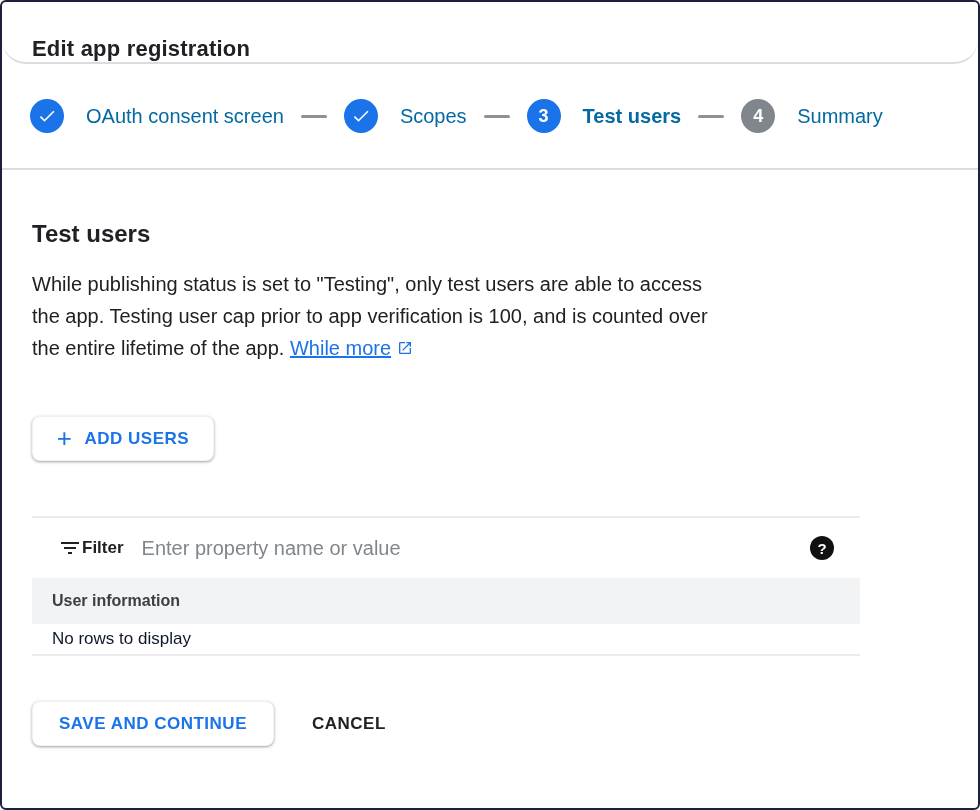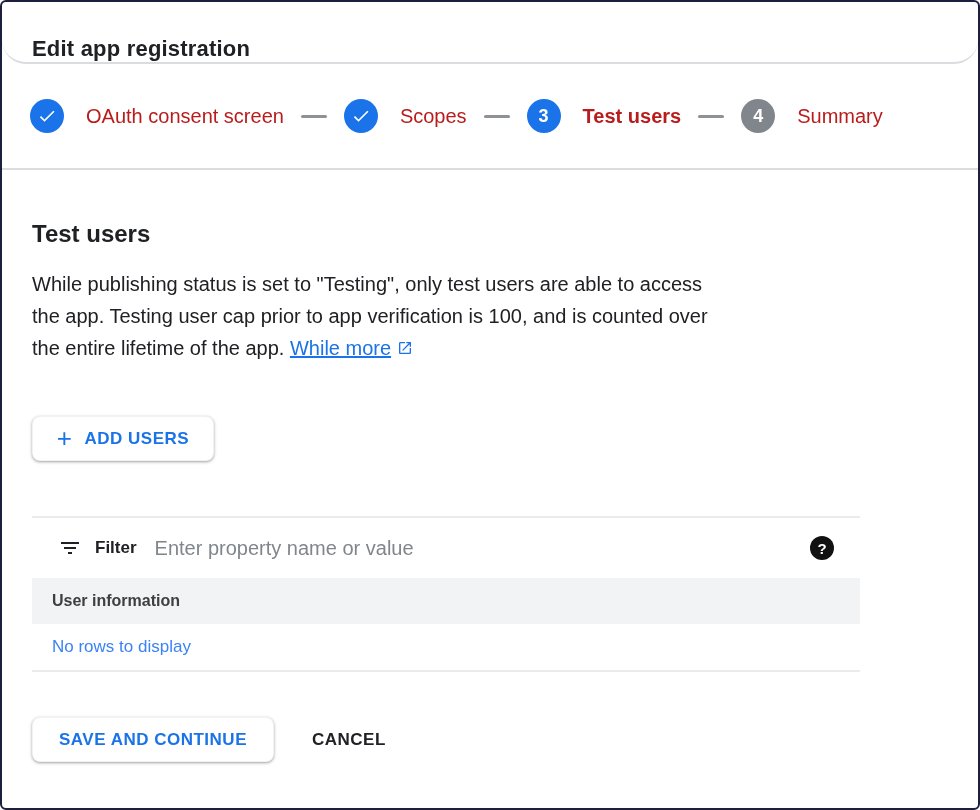--- a/index.html
+++ b/index.html
@@ -33,21 +33,21 @@
   .step { display: flex; align-items: center; cursor: pointer; }
   .step-circle {
     width: 34px; height: 34px; border-radius: 50%;
     display: flex; align-items: center; justify-content: center;
     flex: none;
     font-size: 18px; font-weight: 700; color: #ffffff;
   }
   .step-circle.done, .step-circle.active { background: #1a73e8; }
   .step-circle.inactive { background: #80868b; }
   .step-circle svg { width: 20px; height: 20px; }
-  .step-label { margin-left: 22px; font-size: 20px; color: #b91c1c; white-space: nowrap; }
+  .step-label { margin-left: 22px; font-size: 20px; color: #0369a1; white-space: nowrap; }
   .step-label.active { font-weight: 700; }
   .step-dash {
     width: 26px; height: 3px; background: #8e9297; border-radius: 2px;
     margin: 0 17px; flex: none;
   }
 
   
   main { padding: 0 30px; }
   .section-heading { margin-top: 50px; font-size: 24px; font-weight: 700; line-height: 28px; color: #202124; }
   .description { margin-top: 20px; font-size: 20px; line-height: 32px; color: #202124; }
@@ -72,41 +72,41 @@
 
   
   .card { margin-top: 55px; width: 828px; }
   .filter-row {
     height: 62px;
     display: flex; align-items: center;
     padding: 0 26px;
     border-top: 2px solid #ebebee;
   }
   .filter-icon { width: 24px; height: 24px; flex: none; }
-  .filter-label { margin-left: 13px; font-size: 17px; font-weight: 700; color: #202124; }
+  .filter-label { font-size: 17px; font-weight: 700; color: #202124; }
   .filter-input {
     flex: 1; margin-left: 18px; border: none; outline: none;
     font-family: Liberation Sans, sans-serif;
     font-size: 20px; color: #202124; background: transparent;
   }
   .filter-input::placeholder { color: #80868b; opacity: 1; }
   .help-icon {
     width: 24px; height: 24px; border-radius: 50%;
     background: #111111; color: #ffffff;
     display: flex; align-items: center; justify-content: center;
     font-size: 15px; font-weight: 700; cursor: pointer; flex: none;
   }
   .table-header {
     height: 46px; background: #f1f3f4;
     display: flex; align-items: center; padding: 8px 20px;
     font-size: 16px; font-weight: 600; color: #3c4043;
   }
   .table-empty {
-    height: 48px; display: flex; align-items: center; padding: 0 20px;
-    font-size: 17px; color: #3b82f6;
+    height: 32px; display: flex; align-items: center; padding: 0 20px;
+    font-size: 17px; color: #0f172a;
     border-bottom: 2px solid #ebebee;
   }
 
   
   .actions { margin-top: 45px; display: flex; align-items: center; }
   .save-btn { height: 45px; min-width: 242px; padding: 0 24px; }
   .cancel-btn {
     margin-left: 34px; background: transparent; border: none; box-shadow: none;
     font-family: "Liberation Sans", sans-serif;
     font-size: 17px; font-weight: 700; letter-spacing: .5px;

